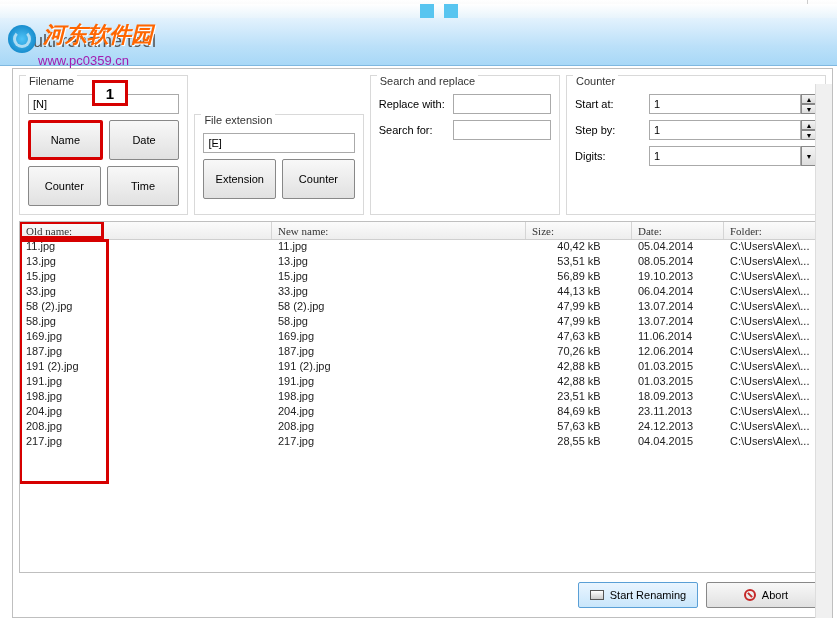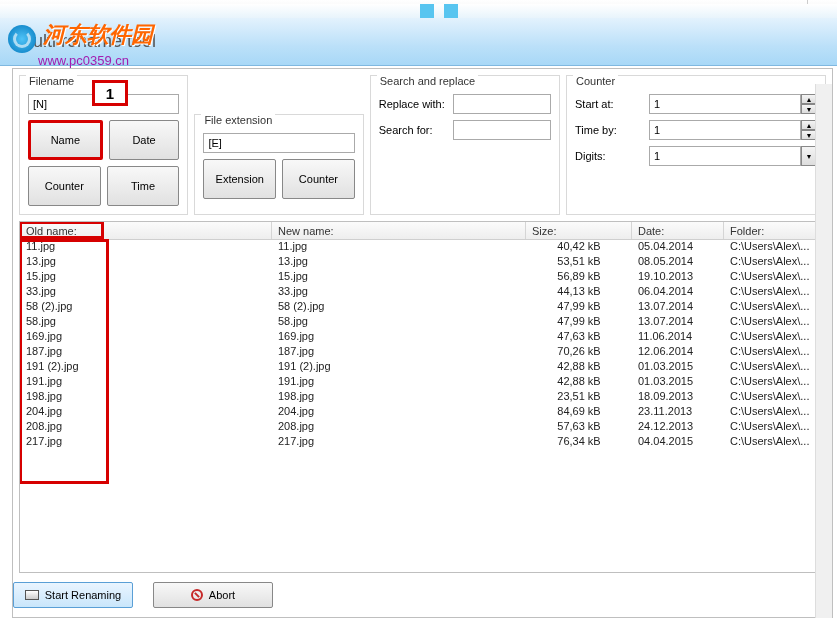--- a/index.html
+++ b/index.html
@@ -169,20 +169,21 @@
       position: relative;
       overflow: hidden;
     }
     .listhdr {
       height: 18px;
       background: linear-gradient(#fbfbfb, #eee);
       border-bottom: 1px solid #cfcfcf;
       display: flex;
       font-size: 11px;
       color: #333;
+      font-family: Liberation Serif, serif;
     }
     .listhdr .col {
       border-right: 1px solid #d5d5d5;
       padding: 2px 6px;
       display:flex; align-items:center;
     }
     .col-old { width: 252px; }
     .col-new { width: 254px; }
     .col-size { width: 106px; }
     .col-date { width: 92px; }
@@ -196,22 +197,22 @@
     .red-box-oldname-header {
       position:absolute; left:-1px; top:-1px; width:85px; height:18px;
       border:3px solid #d60000; z-index:5; pointer-events:none;
     }
     .red-box-oldcol {
       position:absolute; left:-1px; top:17px; width:90px; height:245px;
       border:3px solid #d60000; z-index:5; pointer-events:none;
     }
     .footer {
       height: 44px;
-      display:flex; align-items:center; justify-content:flex-start;
-      gap: 20px; padding-right: 6px;
+      display:flex; align-items:center; justify-content:flex-end;
+      gap: 8px; padding-right: 6px;
     }
     .btn-start {
       background: linear-gradient(#eaf5ff,#c9e6fb);
       border:1px solid #5a9fd6;
     }
     .icon-rename { width:14px; height:10px; border:1px solid #555; background:linear-gradient(#fff,#ccc); position:relative;}
     .icon-abort { width:12px; height:12px; border-radius:50%; border:2px solid #c62828; position:relative;}
     .icon-abort::after{content:""; position:absolute; left:1px; right:1px; top:3px; height:2px; background:#c62828; transform:rotate(45deg);}
     .scrollbar-v { position:absolute; right:5px; top:84px; bottom:6px; width:17px; background:#f0f0f0; border-left:1px solid #ddd;}
     .window-controls { position:absolute; right:0; top:0; height:18px; display:flex;}
@@ -288,21 +289,21 @@
         <label>Start at:</label>
         <div class="spin">
           <input value="1" style="">
           <div class="updown">
               <div>▲</div>
               <div>▼</div>
             </div>
         </div>
       </div>
       <div class="lblrow">
-        <label>Time by:</label>
+        <label>Step by:</label>
         <div class="spin">
           <input value="1" style="">
           <div class="updown">
               <div>▲</div>
               <div>▼</div>
             </div>
         </div>
       </div>
       <div class="lblrow">
         <label>Digits:</label>
@@ -413,21 +414,21 @@
         <div class="row">
           <div class="cell col-old">208.jpg</div>
           <div class="cell col-new">208.jpg</div>
           <div class="cell col-size">57,63 kB</div>
           <div class="cell col-date">24.12.2013</div>
           <div class="cell col-folder">C:\Users\Alex\...</div>
         </div>
         <div class="row">
           <div class="cell col-old">217.jpg</div>
           <div class="cell col-new">217.jpg</div>
-          <div class="cell col-size">76,34 kB</div>
+          <div class="cell col-size">28,55 kB</div>
           <div class="cell col-date">04.04.2015</div>
           <div class="cell col-folder">C:\Users\Alex\...</div>
         </div>
       </div>
   </div>
 
   <div class="footer">
     <button class="btn btn-wide btn-start">
       <span class="icon-rename"></span>
       <span>Start Renaming</span>

